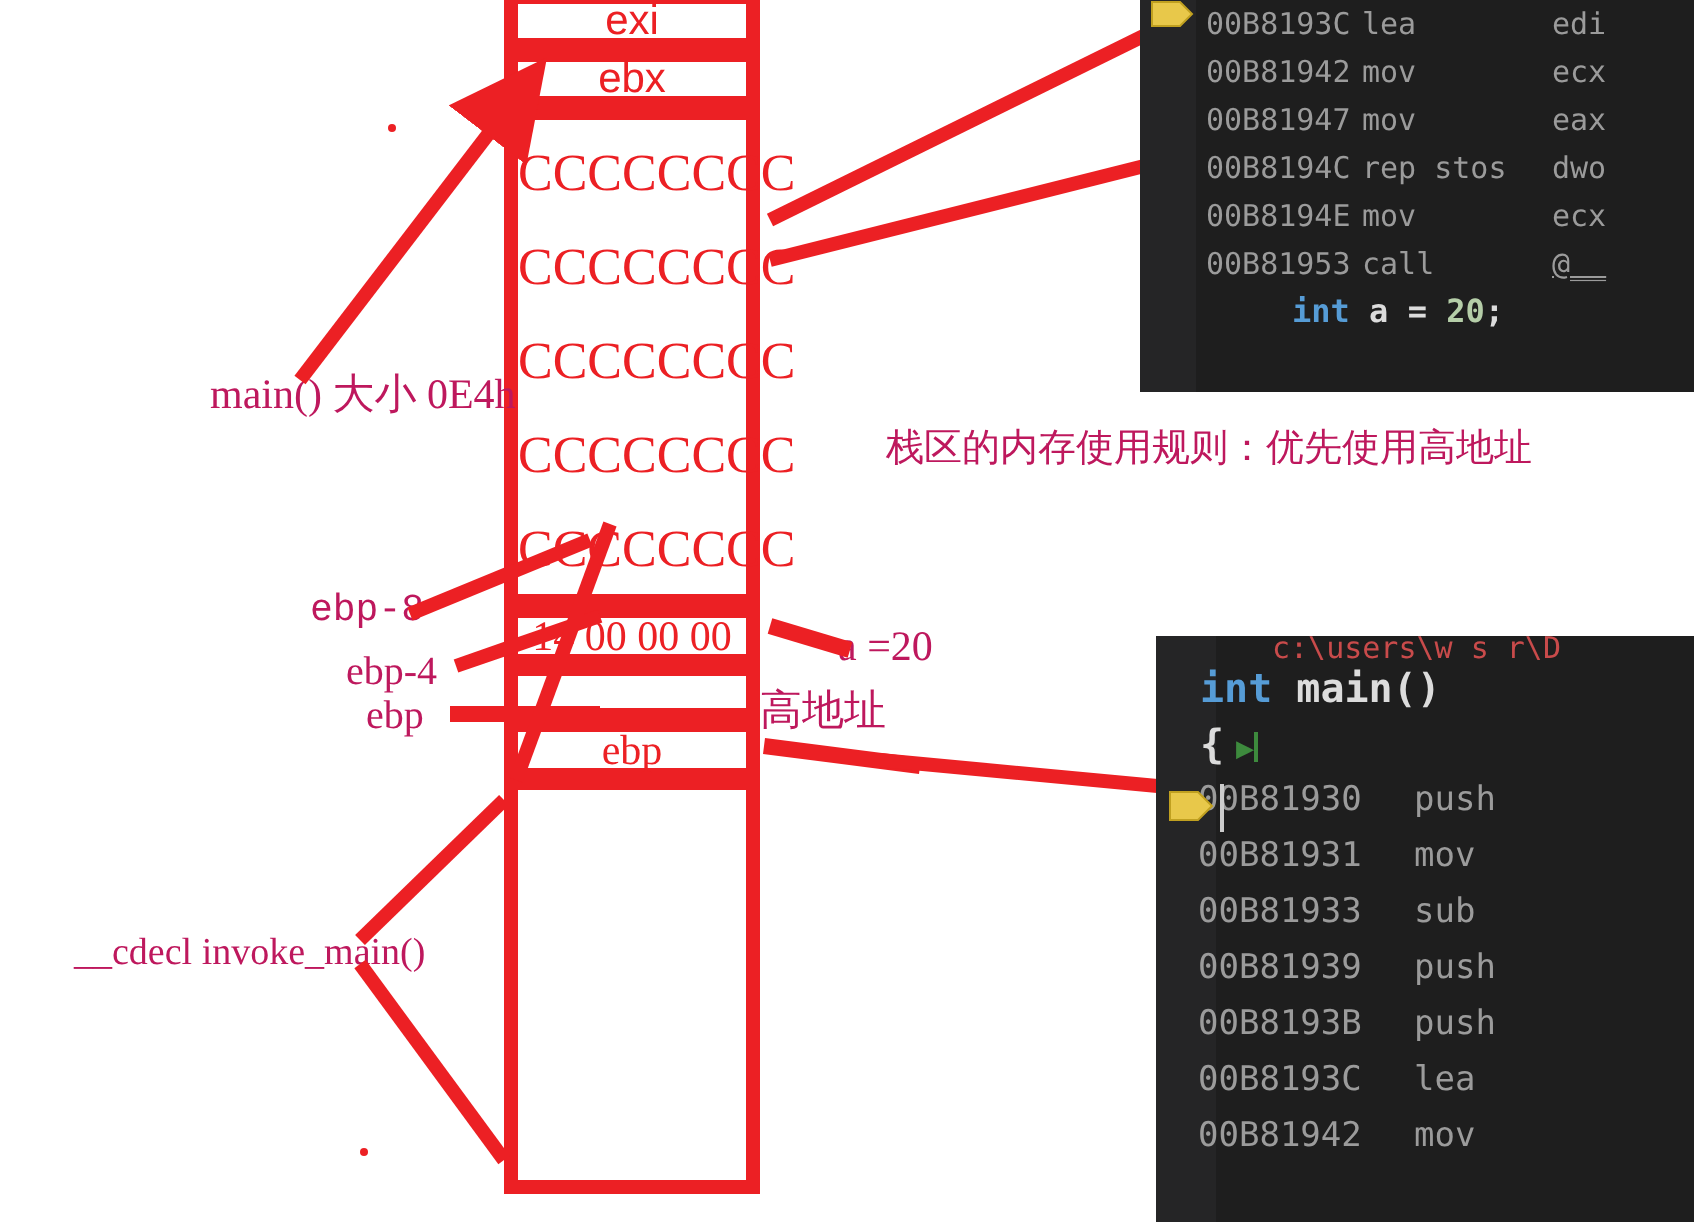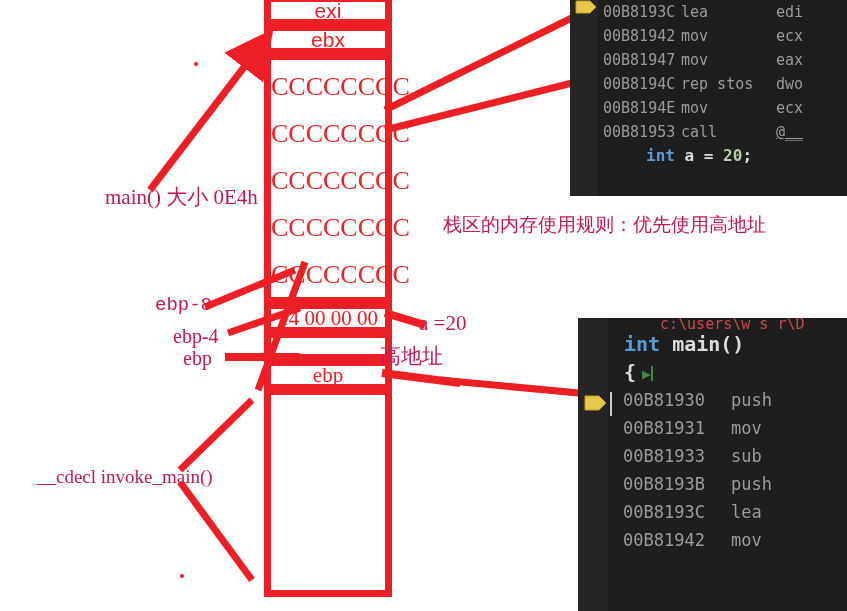--- a/index.html
+++ b/index.html
@@ -15,21 +15,20 @@
     font-family: "Liberation Sans", sans-serif;
   }
 
   
   #stack-diagram {
     position: absolute;
     left: 252px;
     top: 0px;
     width: 128px;
     height: 597px;
-    margin-left: 12px;
   }
   .stack-cell {
     position: absolute;
     left: 0;
     width: 128px;
     box-sizing: border-box;
     border: 7px solid #ec2024;
     color: #ec2024;
     font-size: 21px;
     text-align: center;
@@ -121,21 +120,21 @@
     position: absolute;
     left: 0; top: 0; bottom: 0;
     width: 28px;
     background: #252526;
   }
   #code-panel-bottom .gutter { width: 30px; }
   .code-body {
     position: absolute;
     left: 28px; top: 0; right: 0; bottom: 0;
   }
-  #code-panel-bottom .code-body { left: 42px; }
+  #code-panel-bottom .code-body { left: 18px; }
 
   .asm-line {
     position: relative;
     height: 24px;
     line-height: 24px;
     white-space: nowrap;
     font-size: 15px;
     color: #9b9b9b;
   }
   #code-panel-bottom .asm-line { height: 28px; line-height: 28px; font-size: 17px; }
@@ -341,20 +340,23 @@
     <div class="asm-line">
       <span class="asm-addr">00B81930</span><span class="asm-mnem">push</span>
     </div>
     <div class="asm-line">
       <span class="asm-addr">00B81931</span><span class="asm-mnem">mov</span>
     </div>
     <div class="asm-line">
       <span class="asm-addr">00B81933</span><span class="asm-mnem">sub</span>
     </div>
     <div class="asm-line">
+      <span class="asm-addr">00B81939</span><span class="asm-mnem">push</span>
+    </div>
+    <div class="asm-line">
       <span class="asm-addr">00B8193B</span><span class="asm-mnem">push</span>
     </div>
     <div class="asm-line">
       <span class="asm-addr">00B8193C</span><span class="asm-mnem">lea</span>
     </div>
     <div class="asm-line">
       <span class="asm-addr">00B81942</span><span class="asm-mnem">mov</span>
     </div>
   </div>
 

